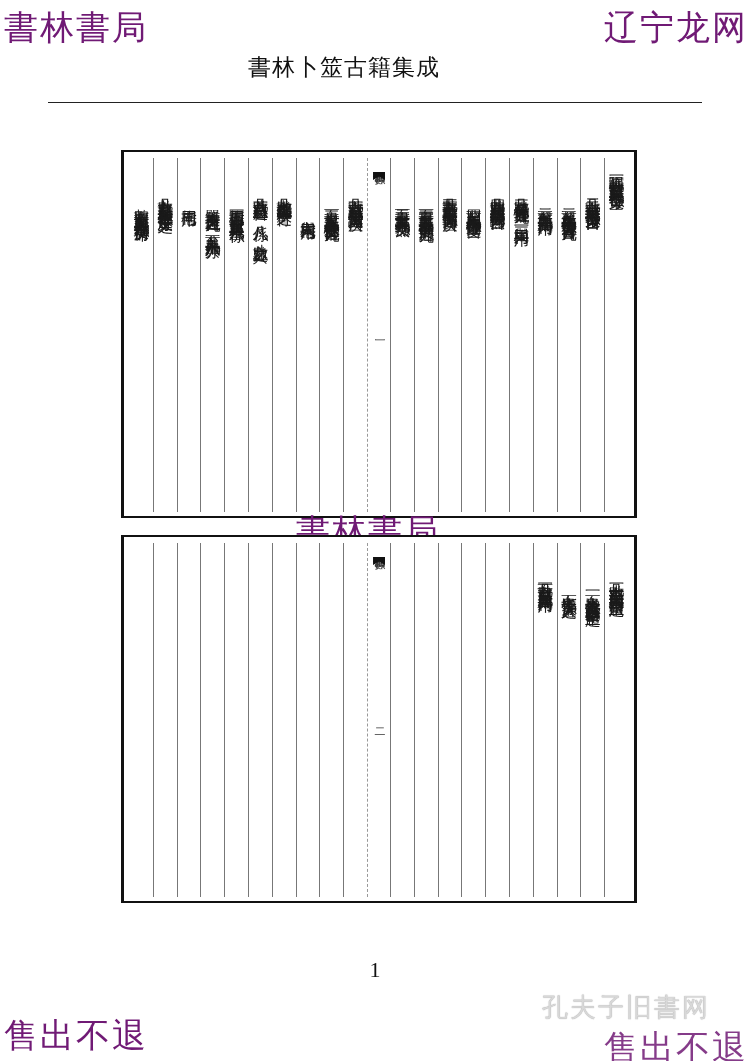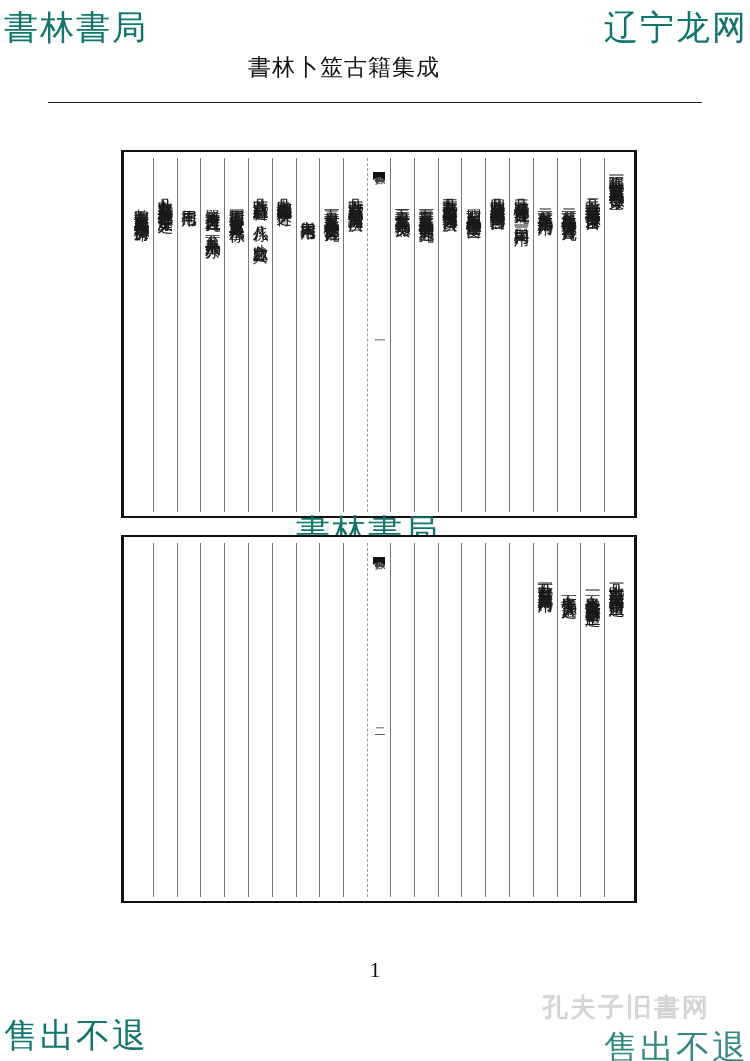--- a/index.html
+++ b/index.html
@@ -1,18 +1,18 @@
 <!DOCTYPE html>
 <html><head>
 <meta charset="utf-8">
 <style>
   html, body { margin: 0; padding: 0; background: #ffffff; }
   body { width: 750px; height: 1061px; position: relative; overflow: hidden;
          font-family: "DejaVu Serif", "Liberation Serif", serif; color: #111; }
-  .stamp { position: absolute; color: #0f766e; font-size: 34px; letter-spacing: 2px;
+  .stamp { position: absolute; color: #701a75; font-size: 34px; letter-spacing: 2px;
            font-family: "DejaVu Serif", serif; line-height: 1; }
   #stamp-tl { left: 4px; top: 10px; }
   #stamp-tr { right: 2px; top: 10px; }
   #stamp-bl { left: 4px; top: 1018px; }
   #stamp-br { right: 2px; top: 1030px; opacity: 0.85; }
   #stamp-mid { left: 296px; top: 514px; font-size: 34px; }
   #title { position: absolute; left: 0; width: 688px; top: 52px; text-align: center;
            font-size: 23px; letter-spacing: 1px; }
   #rule { position: absolute; left: 48px; width: 654px; top: 102px; height: 0;
           border-top: 1px solid #222; }

